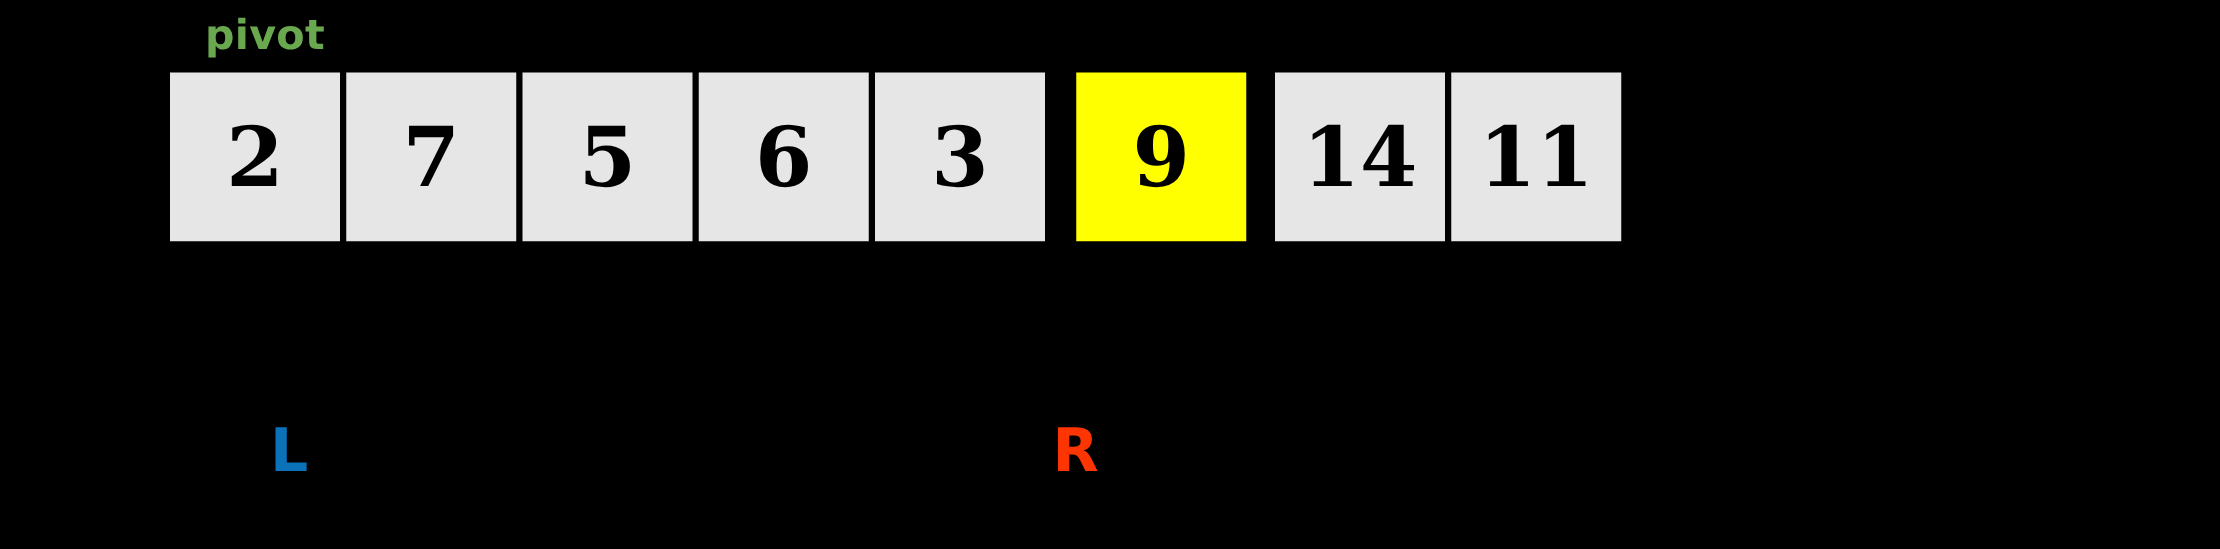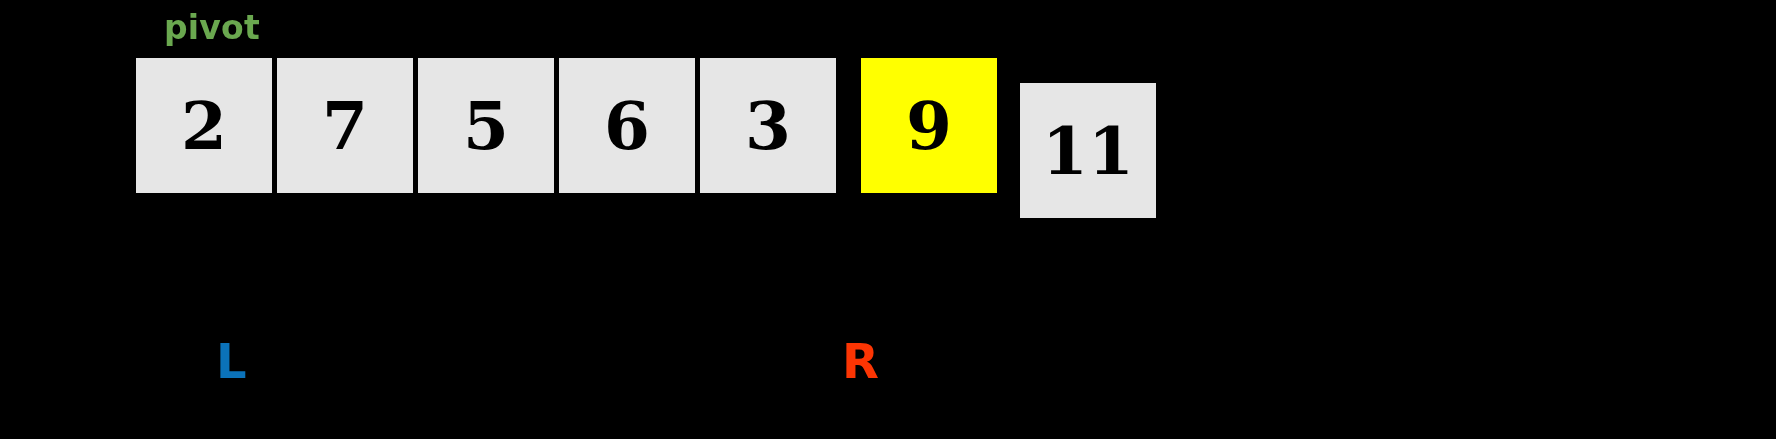--- a/index.html
+++ b/index.html
@@ -55,21 +55,21 @@
     color: #000000;
     display: flex;
     align-items: center;
     justify-content: center;
     font-family: "DejaVu Serif", serif;
     font-size: 66px;
     font-weight: 700;
     box-sizing: border-box;
     margin-right: 5px;
   }
-  .cell:last-child { margin-right: 0; margin-top: 25px; }
+  .cell:last-child { margin-right: 0; }
 
   .cell.pivot-cell {
     background: #ffff00;
     margin-left: 20px;
     margin-right: 23px;
   }
 
   
   .marker {
     position: absolute;
@@ -97,20 +97,21 @@
 
   <div class="pivot-label">pivot</div>
 
   <div class="array-row">
     <div class="cell">2</div>
     <div class="cell">7</div>
     <div class="cell">5</div>
     <div class="cell">6</div>
     <div class="cell">3</div>
     <div class="cell pivot-cell">9</div>
+    <div class="cell">14</div>
     <div class="cell">11</div>
   </div>
 
   <div class="marker marker-l">L</div>
 
   <div class="marker marker-r">R</div>
 
 </div>
 
 </body></html>

